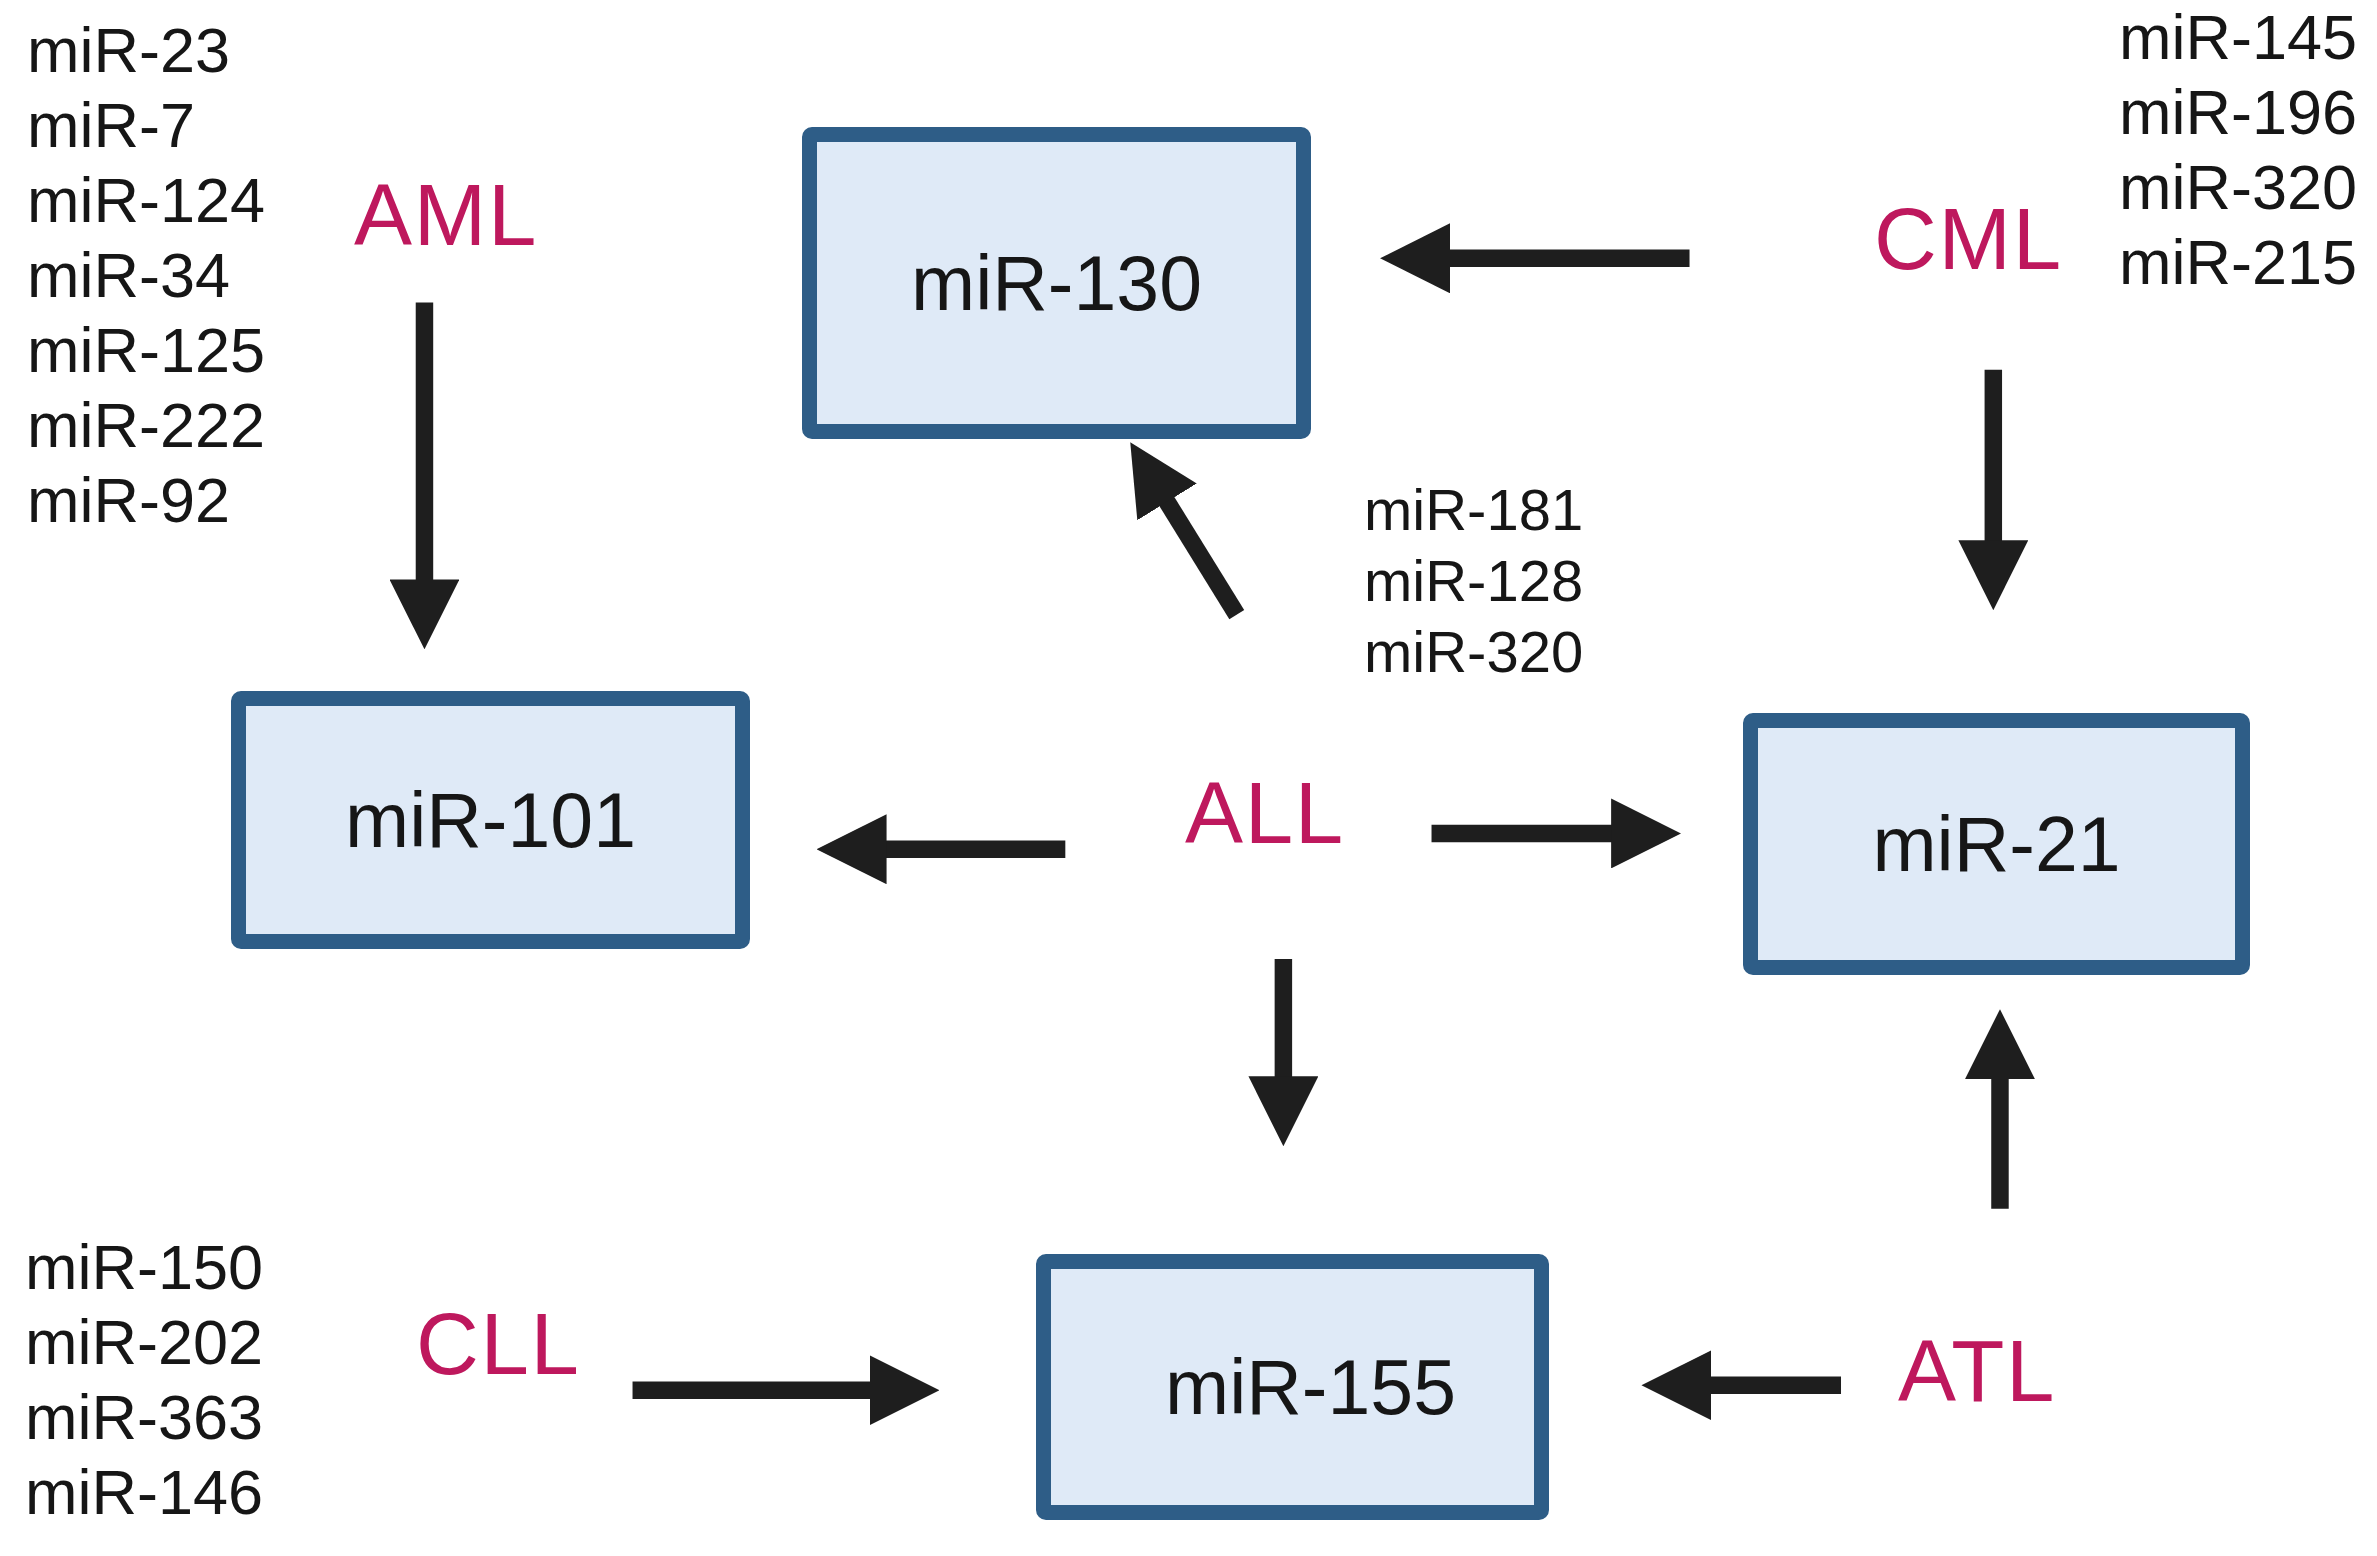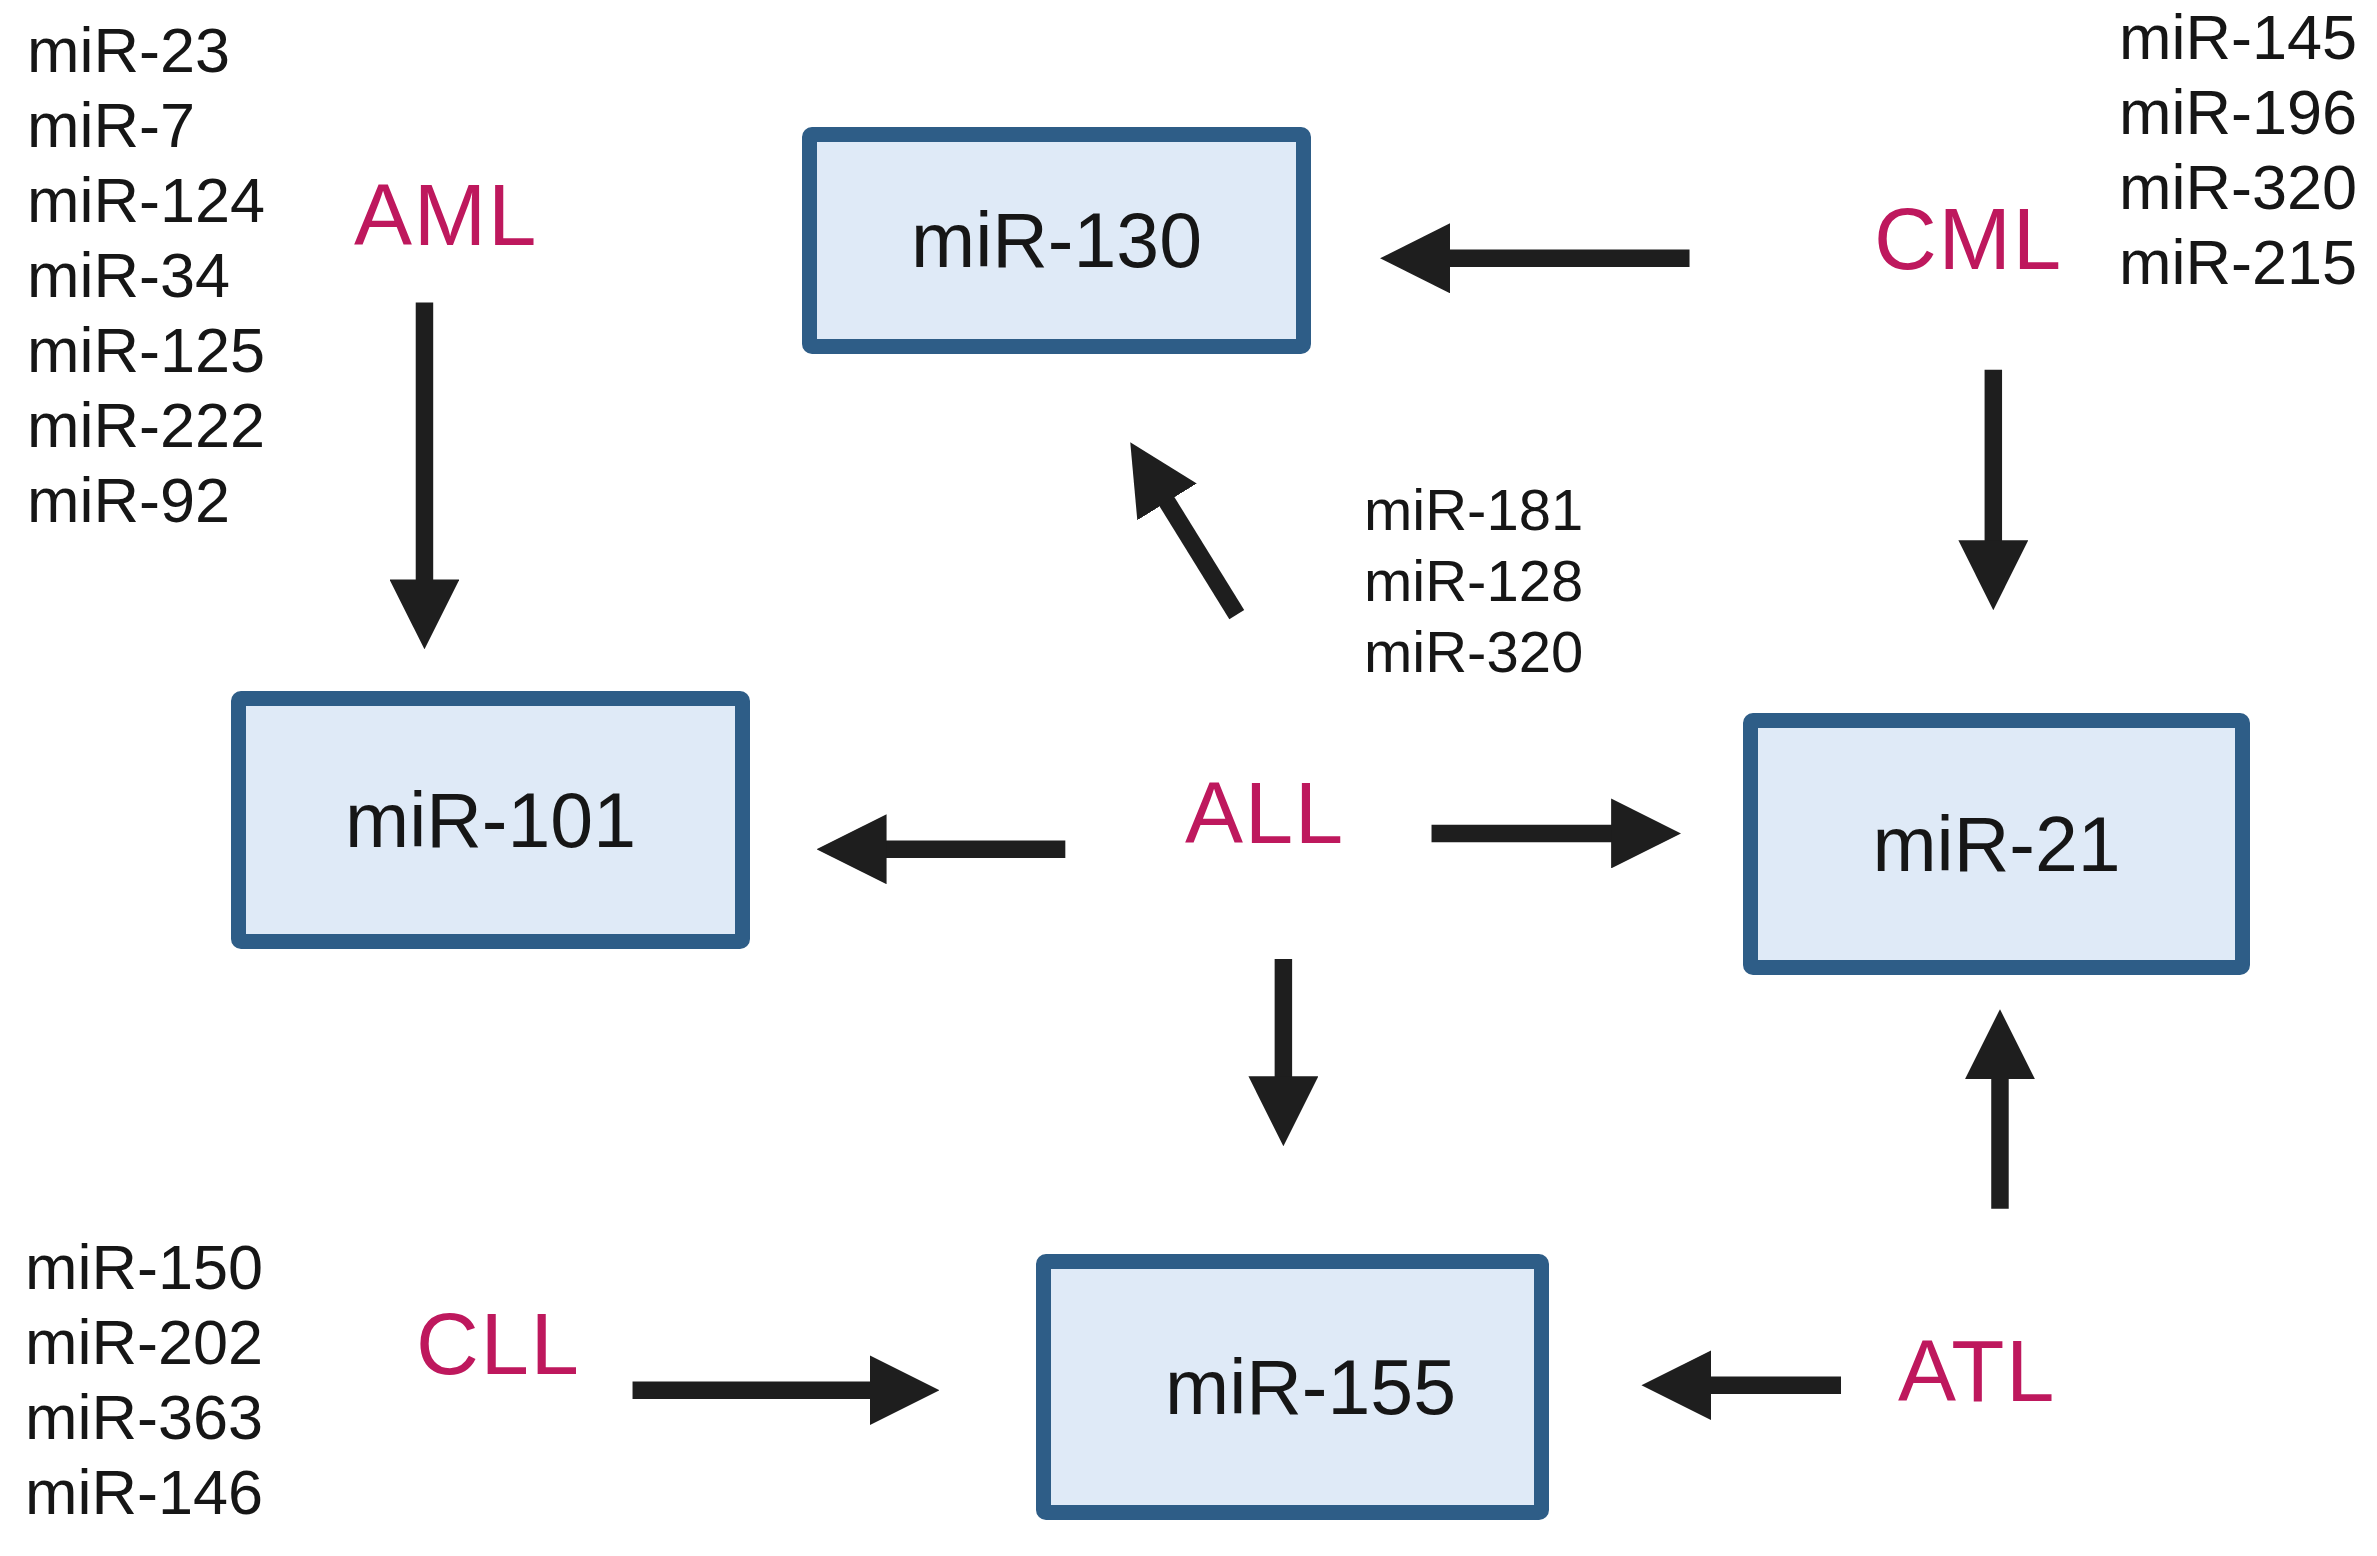--- a/index.html
+++ b/index.html
@@ -8,21 +8,21 @@
     position:relative; width:2377px; height:1557px; background:#ffffff;
     font-family:"Liberation Sans", sans-serif; color:#161616; overflow:hidden;
   }
   .arrow-layer{position:absolute; left:0; top:0; width:2377px; height:1557px;}
   .mir-box{
     position:absolute; box-sizing:border-box;
     background:#dfeaf7; border:15px solid #2e5d87; border-radius:10px;
     display:flex; align-items:center; justify-content:center;
     font-size:77px; color:#161616; white-space:nowrap;
   }
-  #box-mir130{left:802px;  top:127px;  width:509px; height:227px;}
+  #box-mir130{left:802px;  top:127px;  width:509px; height:312px;}
   #box-mir101{left:231px;  top:691px;  width:519px; height:258px;}
   #box-mir21 {left:1743px; top:713px;  width:507px; height:262px;}
   #box-mir155{left:1036px; top:1254px; width:513px; height:266px;padding-left:36px;}
 
   .disease-label{
     position:absolute; font-size:87px; line-height:1; letter-spacing:1.7px;
     color:#be185d; white-space:nowrap;
   }
   #lbl-aml{left:354px;  top:171px;}
   #lbl-cml{left:1874px; top:195px;}

